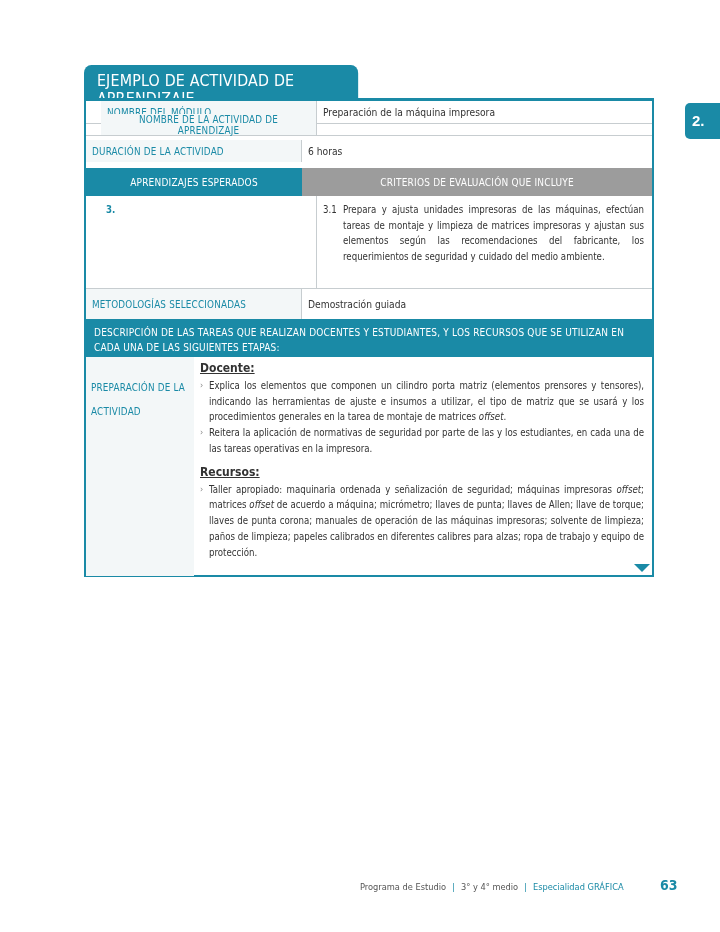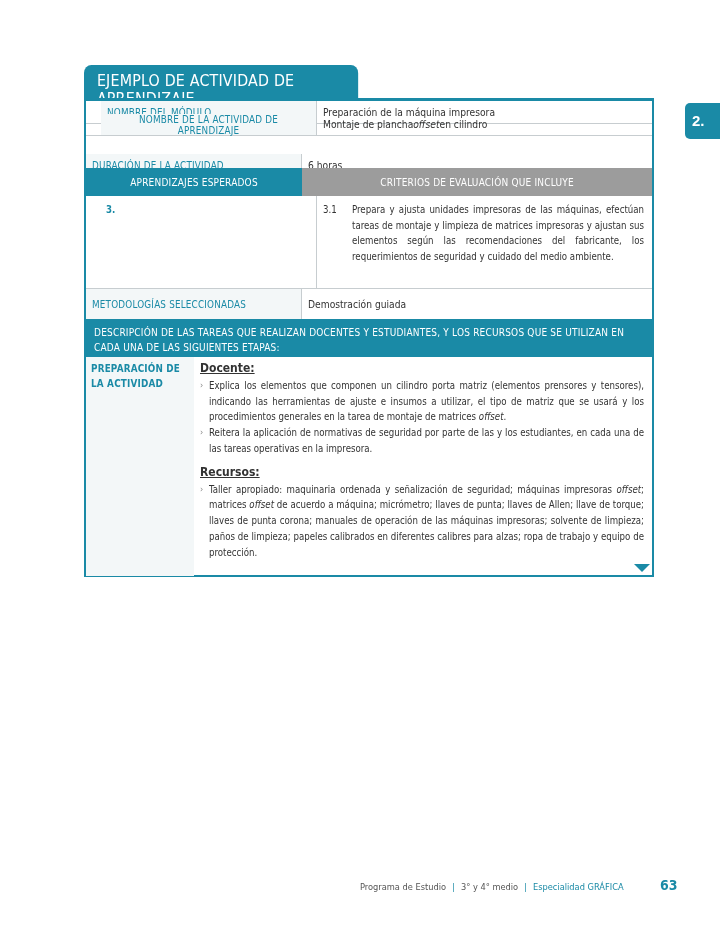--- a/index.html
+++ b/index.html
@@ -31,27 +31,27 @@
     .cell { height: 100%; font-size: 10px; padding: 0 6px; display: flex; align-items: center; }
     .lbl { width: 216px; color: #1a8aa6; background: #f3f7f8; border-right: 1px solid #c7cdd0; font-size: 9.8px; letter-spacing: 0.2px; }
     .val { flex: 1; color: #333; font-size: 10.2px; }
     .bb { border-bottom: 1px solid #c7cdd0; padding-left: 15px; }
 
     .hdr-left { width: 216px; background: #1a8aa6; color: #fff; justify-content: center; font-size: 10px; letter-spacing: 0.2px; }
     .hdr-right { flex: 1; background: #9c9c9c; color: #fff; justify-content: center; font-size: 10px; letter-spacing: 0.2px; }
 
     .ae-cell { width: 216px; border-right: 1px solid #c7cdd0; padding: 6px 6px 0 5px; font-size: 9.6px; line-height: 15.6px; text-align: justify; color: #333; display: block; }
     .ae-num { color: #1a8aa6; font-weight: bold; }
-    .cr-cell { flex: 1; padding: 6px 8px 0 6px; font-size: 9.6px; line-height: 15.6px; display: flex; color: #333; gap: 9px; }
+    .cr-cell { flex: 1; padding: 6px 8px 0 6px; font-size: 9.6px; line-height: 15.6px; display: flex; color: #333; }
     .cr-num { width: 20px; flex: none; }
     .cr-text { flex: 1; text-align: justify; }
 
     .desc-hdr { background: #1a8aa6; color: #ffffff; font-size: 10px; line-height: 15px; padding: 6px 8px; letter-spacing: 0.2px; display: block; height: auto; }
 
-    .prep-left { width: 108px; background: #f3f7f8; color: #1a8aa6; font-size: 9.8px; line-height: 15px; padding: 4px 0 0 5px; align-items: flex-start; display: block; letter-spacing: 0.2px; font-weight: bold; }
+    .prep-left { width: 108px; background: #f3f7f8; color: #1a8aa6; font-size: 9.8px; line-height: 24px; padding: 19px 0 0 5px; align-items: flex-start; display: block; letter-spacing: 0.2px; }
     .prep-right { flex: 1; padding: 4px 8px 0 6px; font-size: 9.6px; line-height: 15.8px; display: block; color: #333; }
     .prep-right h4 { font-size: 12px; font-weight: bold; color: #333; margin-bottom: 1px; text-decoration: underline; }
     .bullet { display: flex; text-align: justify; }
     .bullet .dot { width: 9px; flex: none; color: #888; font-size: 9px; }
     .bullet .txt { flex: 1; }
     .gap { height: 8px; }
     em { font-style: italic; }
 
     .arrow-down {
       position: absolute; right: 2px; bottom: 3px; width: 0; height: 0;
@@ -78,28 +78,23 @@
 
 <div class="frame">
 
   <div class="row bb" style="top:0; height:23px;">
     <div class="cell lbl">NOMBRE DEL MÓDULO</div>
     <div class="cell val">Preparación de la máquina impresora</div>
   </div>
 
   <div class="row bb" style="top:13px; height:22px;text-align:center;">
     <div class="cell lbl">NOMBRE DE LA ACTIVIDAD DE APRENDIZAJE</div>
-    <div class="cell val">
-      <span>Montaje de plancha </span>
-        <em>offset</em>
-        <span> en cilindro</span>
-    </div>
   </div>
 
-  <div class="row" style="top:53px; height:22px;">
+  <div class="row" style="top:39px; height:22px;">
     <div class="cell lbl">DURACIÓN DE LA ACTIVIDAD</div>
     <div class="cell val">6 horas</div>
   </div>
 
   <div class="row" style="top:67px; height:28px;text-align:right;">
     <div class="cell hdr-left">APRENDIZAJES ESPERADOS</div>
     <div class="cell hdr-right">CRITERIOS DE EVALUACIÓN QUE INCLUYE</div>
   </div>
 
   <div class="row bb" style="top:95px; height:93px;">

